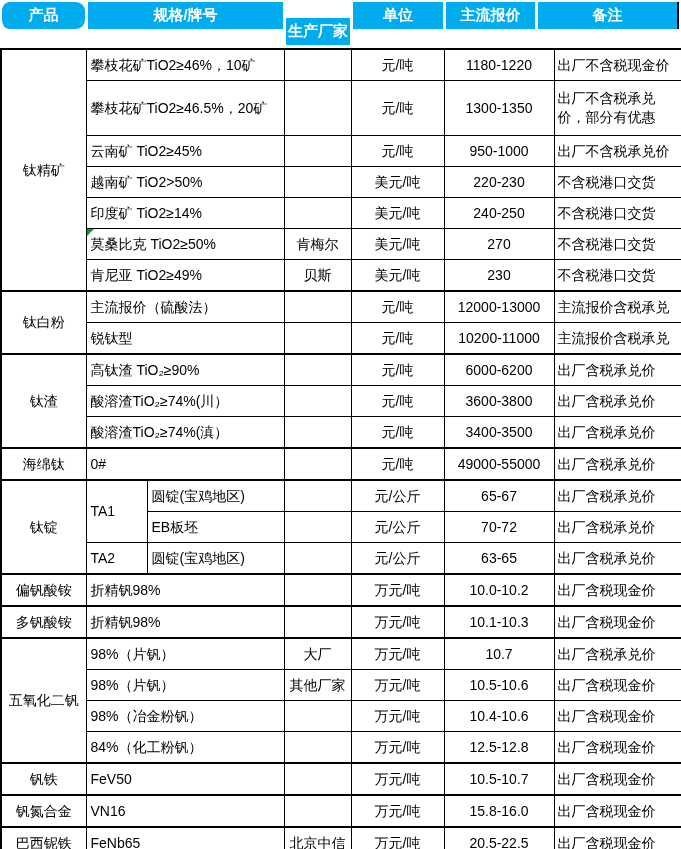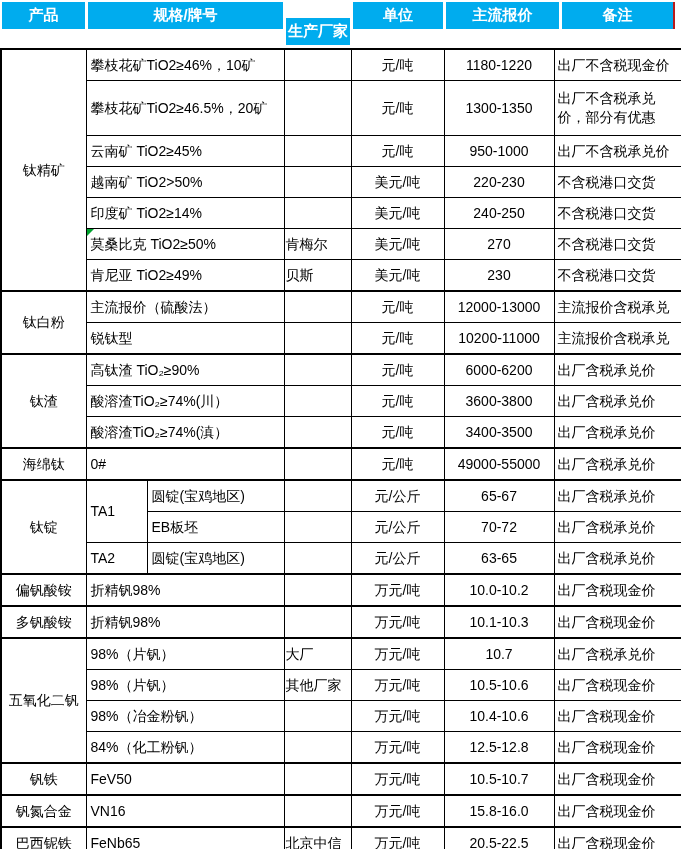--- a/index.html
+++ b/index.html
@@ -12,43 +12,43 @@
 
   
   .hdr { display:flex; width:681px; padding:2px 0 3px 0; background:#fff; }
   .hcell {
     background:var(--header-bg,#00ACEE); color:var(--header-text,#FFFFFF);
     font-weight:bold; font-size:15px;
     display:flex; align-items:center; justify-content:center;
     height:27px; box-sizing:border-box;
   }
   .hcell + .hcell { border-left:3px solid #fff; }
-  .hc1 { width:85px; border-left:2px solid #fff; }
+  .hc1 { width:85px; border-left:2px solid #fff;border-radius:9px; }
   .hc2 { width:198px; }
   .hc3 { width:67px;margin-top:16px; }
   .hc4 { width:93px; }
-  .hc5 { width:116px; }
-  .hc6 { width:116px; border-right:2px solid #b91c1c; }
+  .hc5 { width:92px; }
+  .hc6 { width:144px; border-right:2px solid #000000; }
 
   table.price {
     table-layout:fixed; width:681px;
     border-collapse:collapse; border:2px solid var(--line,#000);
   }
   td {
     border:1px solid var(--line,#000);
     font-size:14px; height:28px; vertical-align:middle;
     padding:1px 4px; overflow:hidden; position:relative;
     line-height:1.35;
   }
   tr.h2 td { height:52px; }
   tr.gs td { border-top:2px solid var(--line,#000); } 
   td.product { text-align:center; padding:1px 2px; }
   td.grade   { text-align:left; }
   td.spec    { text-align:left; }
-  td.maker   { text-align:left; padding:0 1px; }
+  td.maker   { text-align:center; padding:0 1px; }
   td.unit    { text-align:center; }
   td.price   { text-align:center; }
   td.note    { text-align:left; padding:0 3px; }
 
   .cmark {
     position:absolute; top:0; left:0; width:0; height:0;
     border-top:7px solid var(--marker,#00A32E);
     border-right:7px solid transparent;
   }
 </style>

